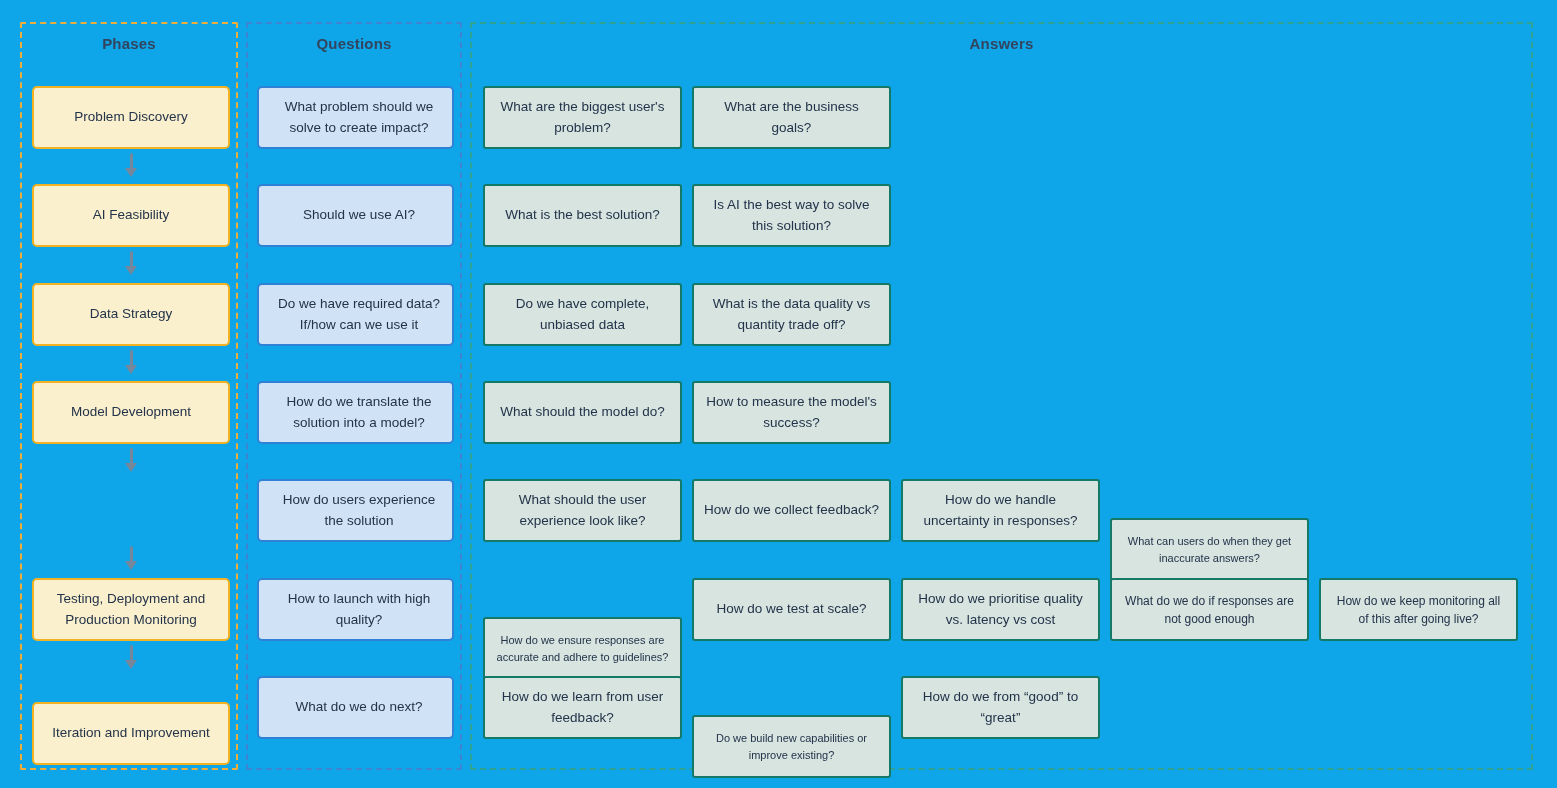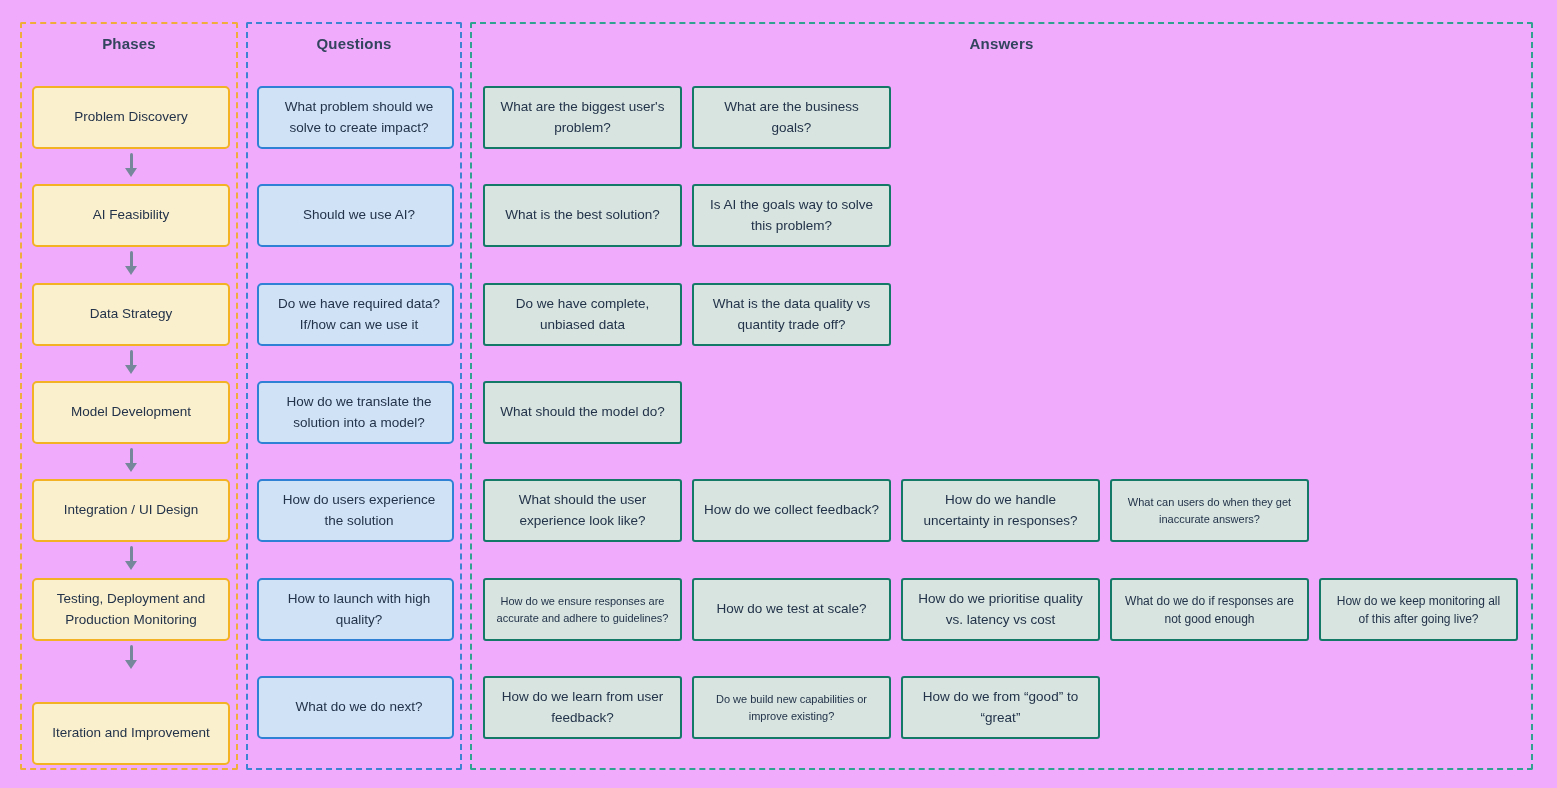--- a/index.html
+++ b/index.html
@@ -1,35 +1,35 @@
 <!DOCTYPE html>
 <html><head>
 <meta charset="utf-8">
 <style>
   * { margin:0; padding:0; box-sizing:border-box; }
   html,body { background:#000; width:1557px; height:788px; overflow:hidden; }
   body { font-family:"Liberation Sans","DejaVu Sans",sans-serif; }
-  .page { position:relative; width:1557px; height:788px; background:#f0abfc; }
+  .page { position:relative; width:1557px; height:788px; background:#0ea5e9; }
 
   .group { position:absolute; top:22px; height:748px; border:2px dashed; border-radius:2px; }
   .g-phases    { left:20px;  width:218px;  border-color:#EFAE3A; }
   .g-questions { left:246px; width:216px;  border-color:#3D85D2; }
   .g-answers   { left:470px; width:1063px; border-color:#2FA390; }
 
   .hdr { margin-top:11px; text-align:center; font-size:15px; font-weight:bold;
          color:#33455E; letter-spacing:.2px; }
 
   .box { position:absolute; height:63px; display:flex; align-items:center; justify-content:center;
          text-align:center; font-size:13.5px; line-height:1.55; color:#233349; border-radius:5px;
          border:2px solid; padding:4px 10px; }
   .phase    { left:10px; width:198px; background:#FBF0CE; border-color:#F2B224;text-align:center; }
   .phase span { max-width:178px; }
   .question { left:9px;  width:197px; background:#CFE2F6; border-color:#2F81D6;padding-left:17px; }
   .answer   { width:199px; background:#D7E4E0; border-color:#157968; border-radius:3px; }
-  .sm { font-size:11px;  line-height:1.5; }
+  .sm { font-size:11px;  line-height:1.5;margin-top:39px; }
   .md { font-size:12px;  line-height:1.5; }
 
   .arrow { position:absolute; left:97px; width:24px; display:flex; flex-direction:column; align-items:center; }
   .arrow .shaft { width:3px; height:16px; background:#76879B; border-radius:2px; }
   .arrow .head  { width:0; height:0; border-left:6px solid transparent; border-right:6px solid transparent;
                   border-top:9px solid #76879B; margin-top:-1px; }
 </style>
 </head>
 <body>
 
@@ -59,23 +59,20 @@
         <i class="shaft"></i>
         <i class="head"></i>
       </div>
     <div class="box phase" style="top:357px">
         <span>Model Development</span>
       </div>
     <div class="arrow" style="top:424px">
         <i class="shaft"></i>
         <i class="head"></i>
       </div>
-    <div class="box phase" style="top:455px">
-        <span>Integration / UI Design</span>
-      </div>
     <div class="arrow" style="top:522px">
         <i class="shaft"></i>
         <i class="head"></i>
       </div>
     <div class="box phase" style="top:554px">
         <span>Testing, Deployment and Production Monitoring</span>
       </div>
     <div class="arrow" style="top:621px">
         <i class="shaft"></i>
         <i class="head"></i>
@@ -97,26 +94,27 @@
     <div class="box question" style="top:652px">What do we do next?</div>
   </section>
 
   <section class="group g-answers">
     <h2 class="hdr">Answers</h2>
 
     <div class="box answer" style="top:62px;left:11px">What are the biggest user's problem?</div>
     <div class="box answer" style="top:62px;left:220px">What are the business goals?</div>
 
     <div class="box answer" style="top:160px;left:11px">What is the best solution?</div>
-    <div class="box answer" style="top:160px;left:220px">Is AI the goals way to solve this problem?</div>
+    <div class="box answer" style="top:160px;left:220px">Is AI the best way to solve this solution?</div>
 
     <div class="box answer" style="top:259px;left:11px">Do we have complete, unbiased data</div>
     <div class="box answer" style="top:259px;left:220px">What is the data quality vs quantity trade off?</div>
 
     <div class="box answer" style="top:357px;left:11px">What should the model do?</div>
+    <div class="box answer" style="top:357px;left:220px">How to measure the model's success?</div>
 
     <div class="box answer" style="top:455px;left:11px">What should the user experience look like?</div>
     <div class="box answer" style="top:455px;left:220px">How do we collect feedback?</div>
     <div class="box answer" style="top:455px;left:429px">How do we handle uncertainty in responses?</div>
     <div class="box answer sm" style="top:455px;left:638px">What can users do when they get inaccurate answers?</div>
 
     <div class="box answer sm" style="top:554px;left:11px">How do we ensure responses  are accurate and adhere to guidelines?</div>
     <div class="box answer" style="top:554px;left:220px">How do we test at scale?</div>
     <div class="box answer" style="top:554px;left:429px">How do we prioritise quality vs. latency vs cost</div>
     <div class="box answer md" style="top:554px;left:638px">What do we do if responses are not good enough</div>

